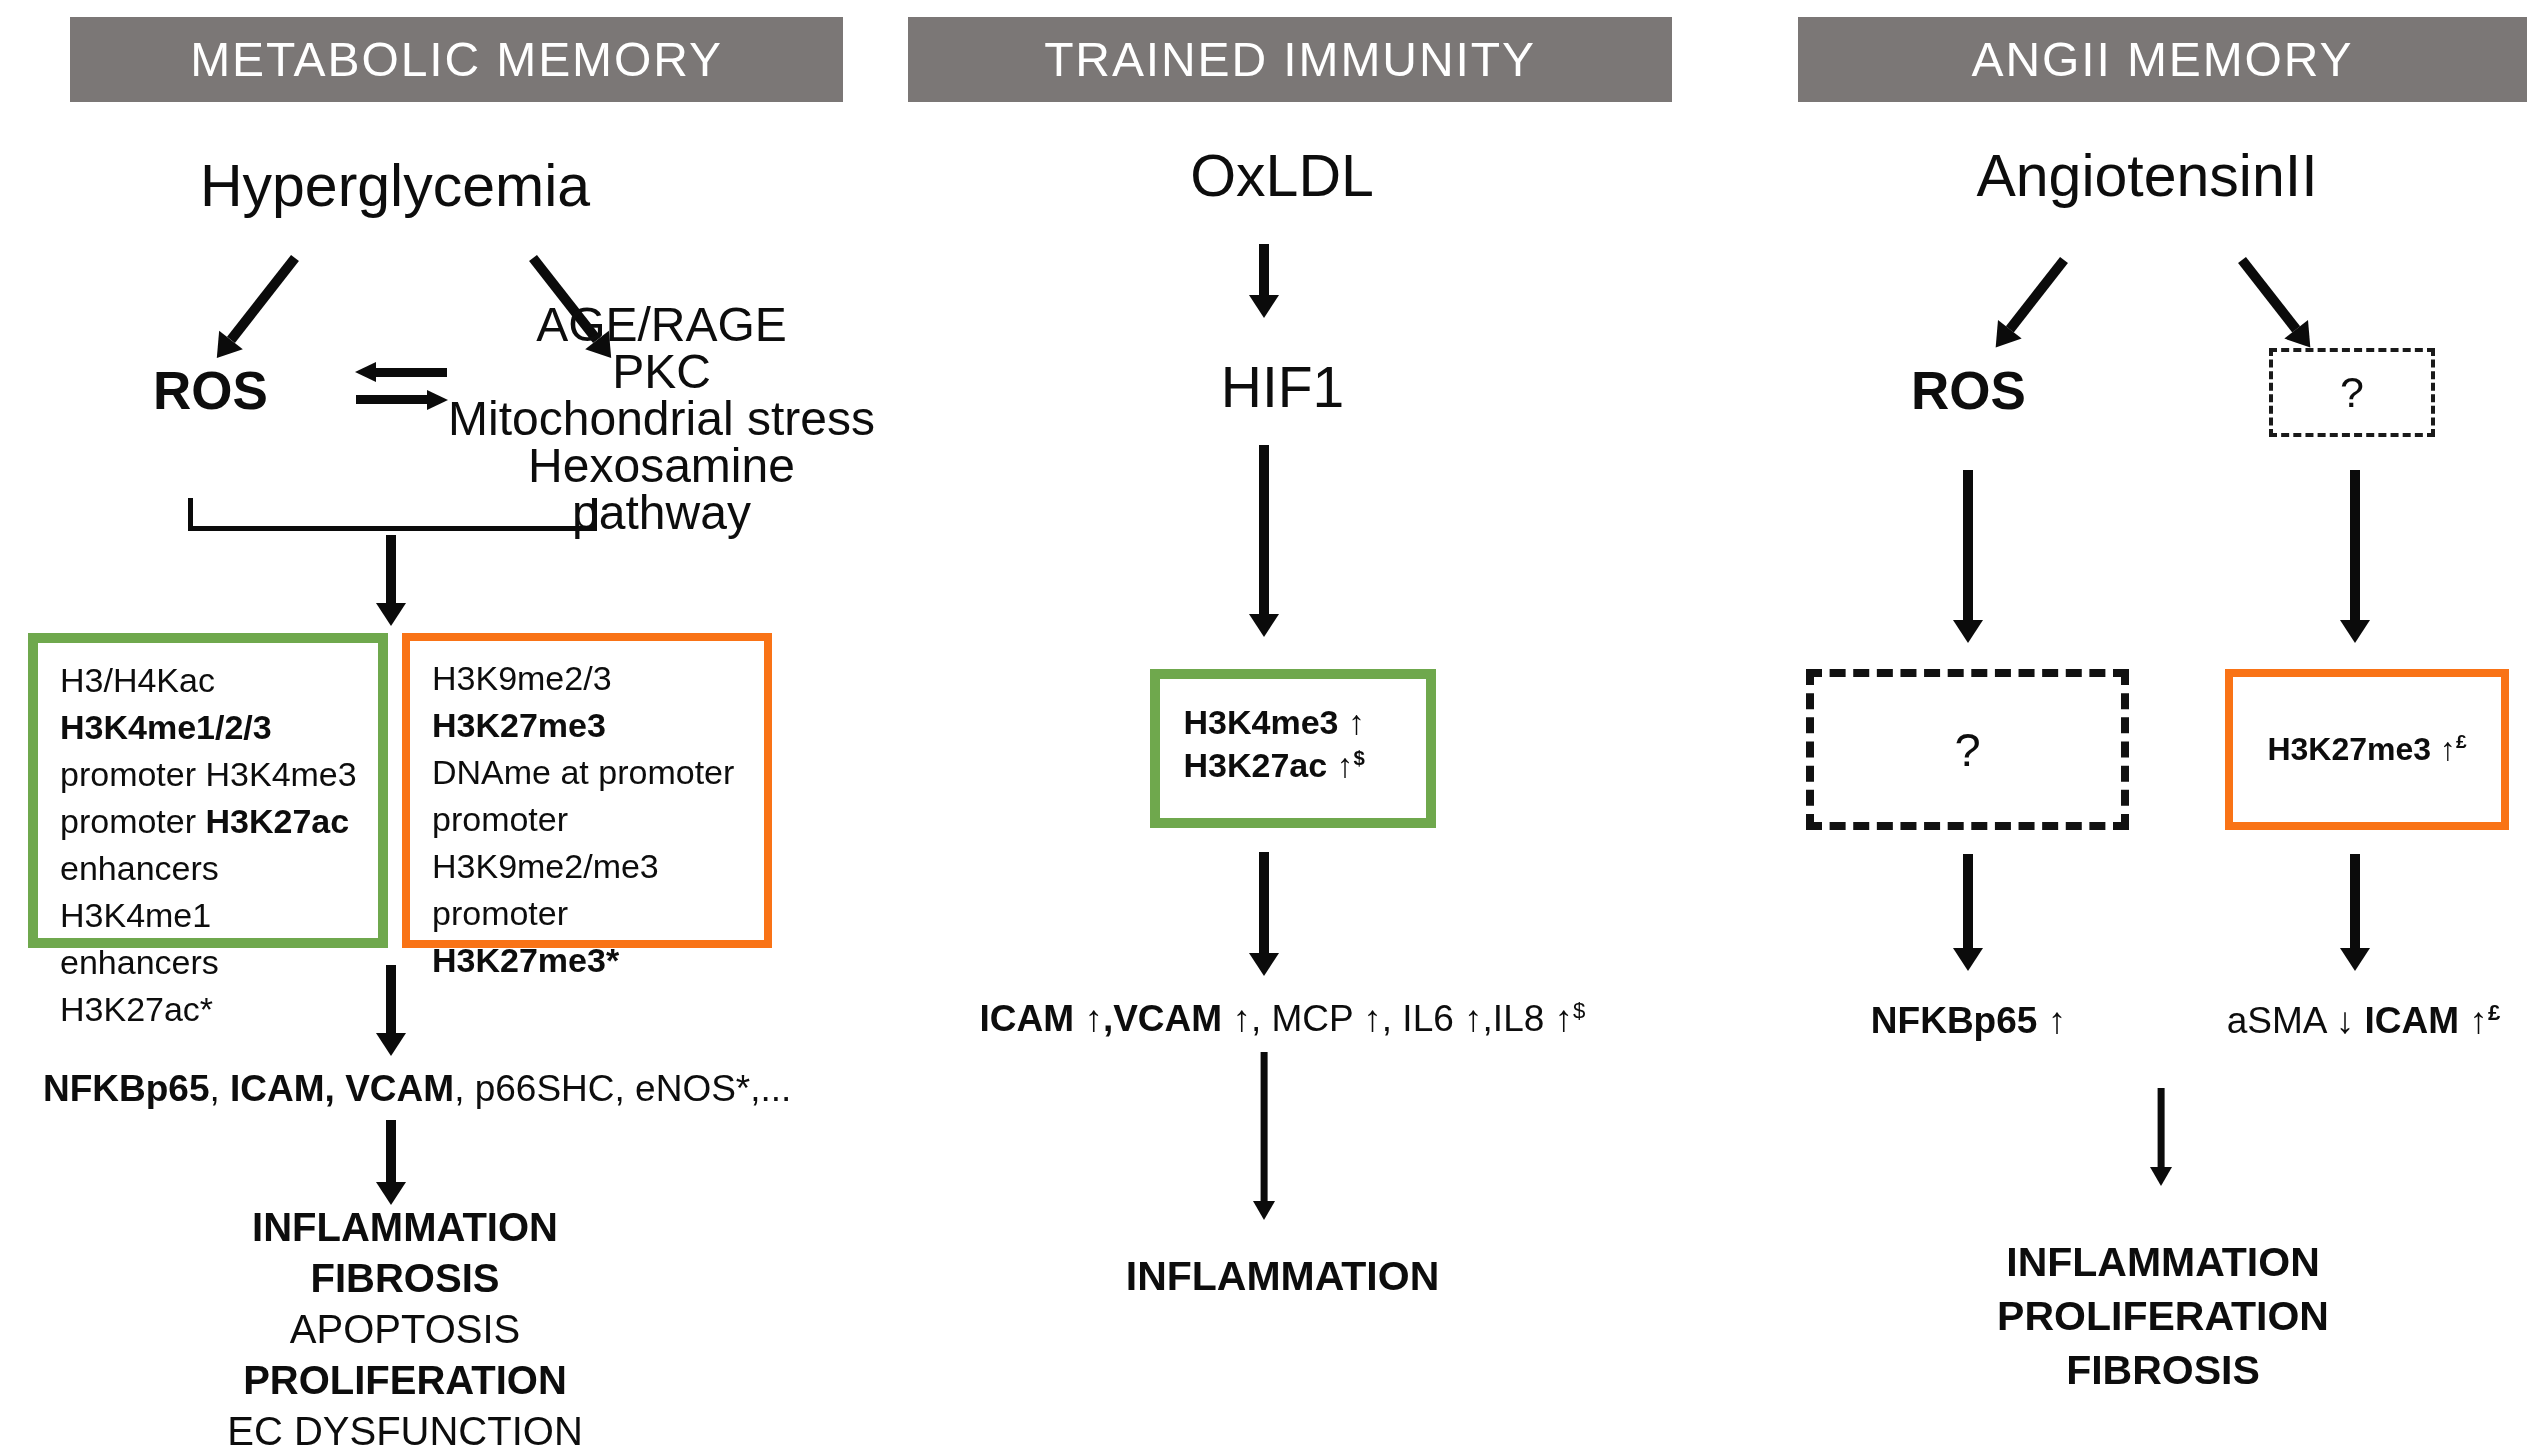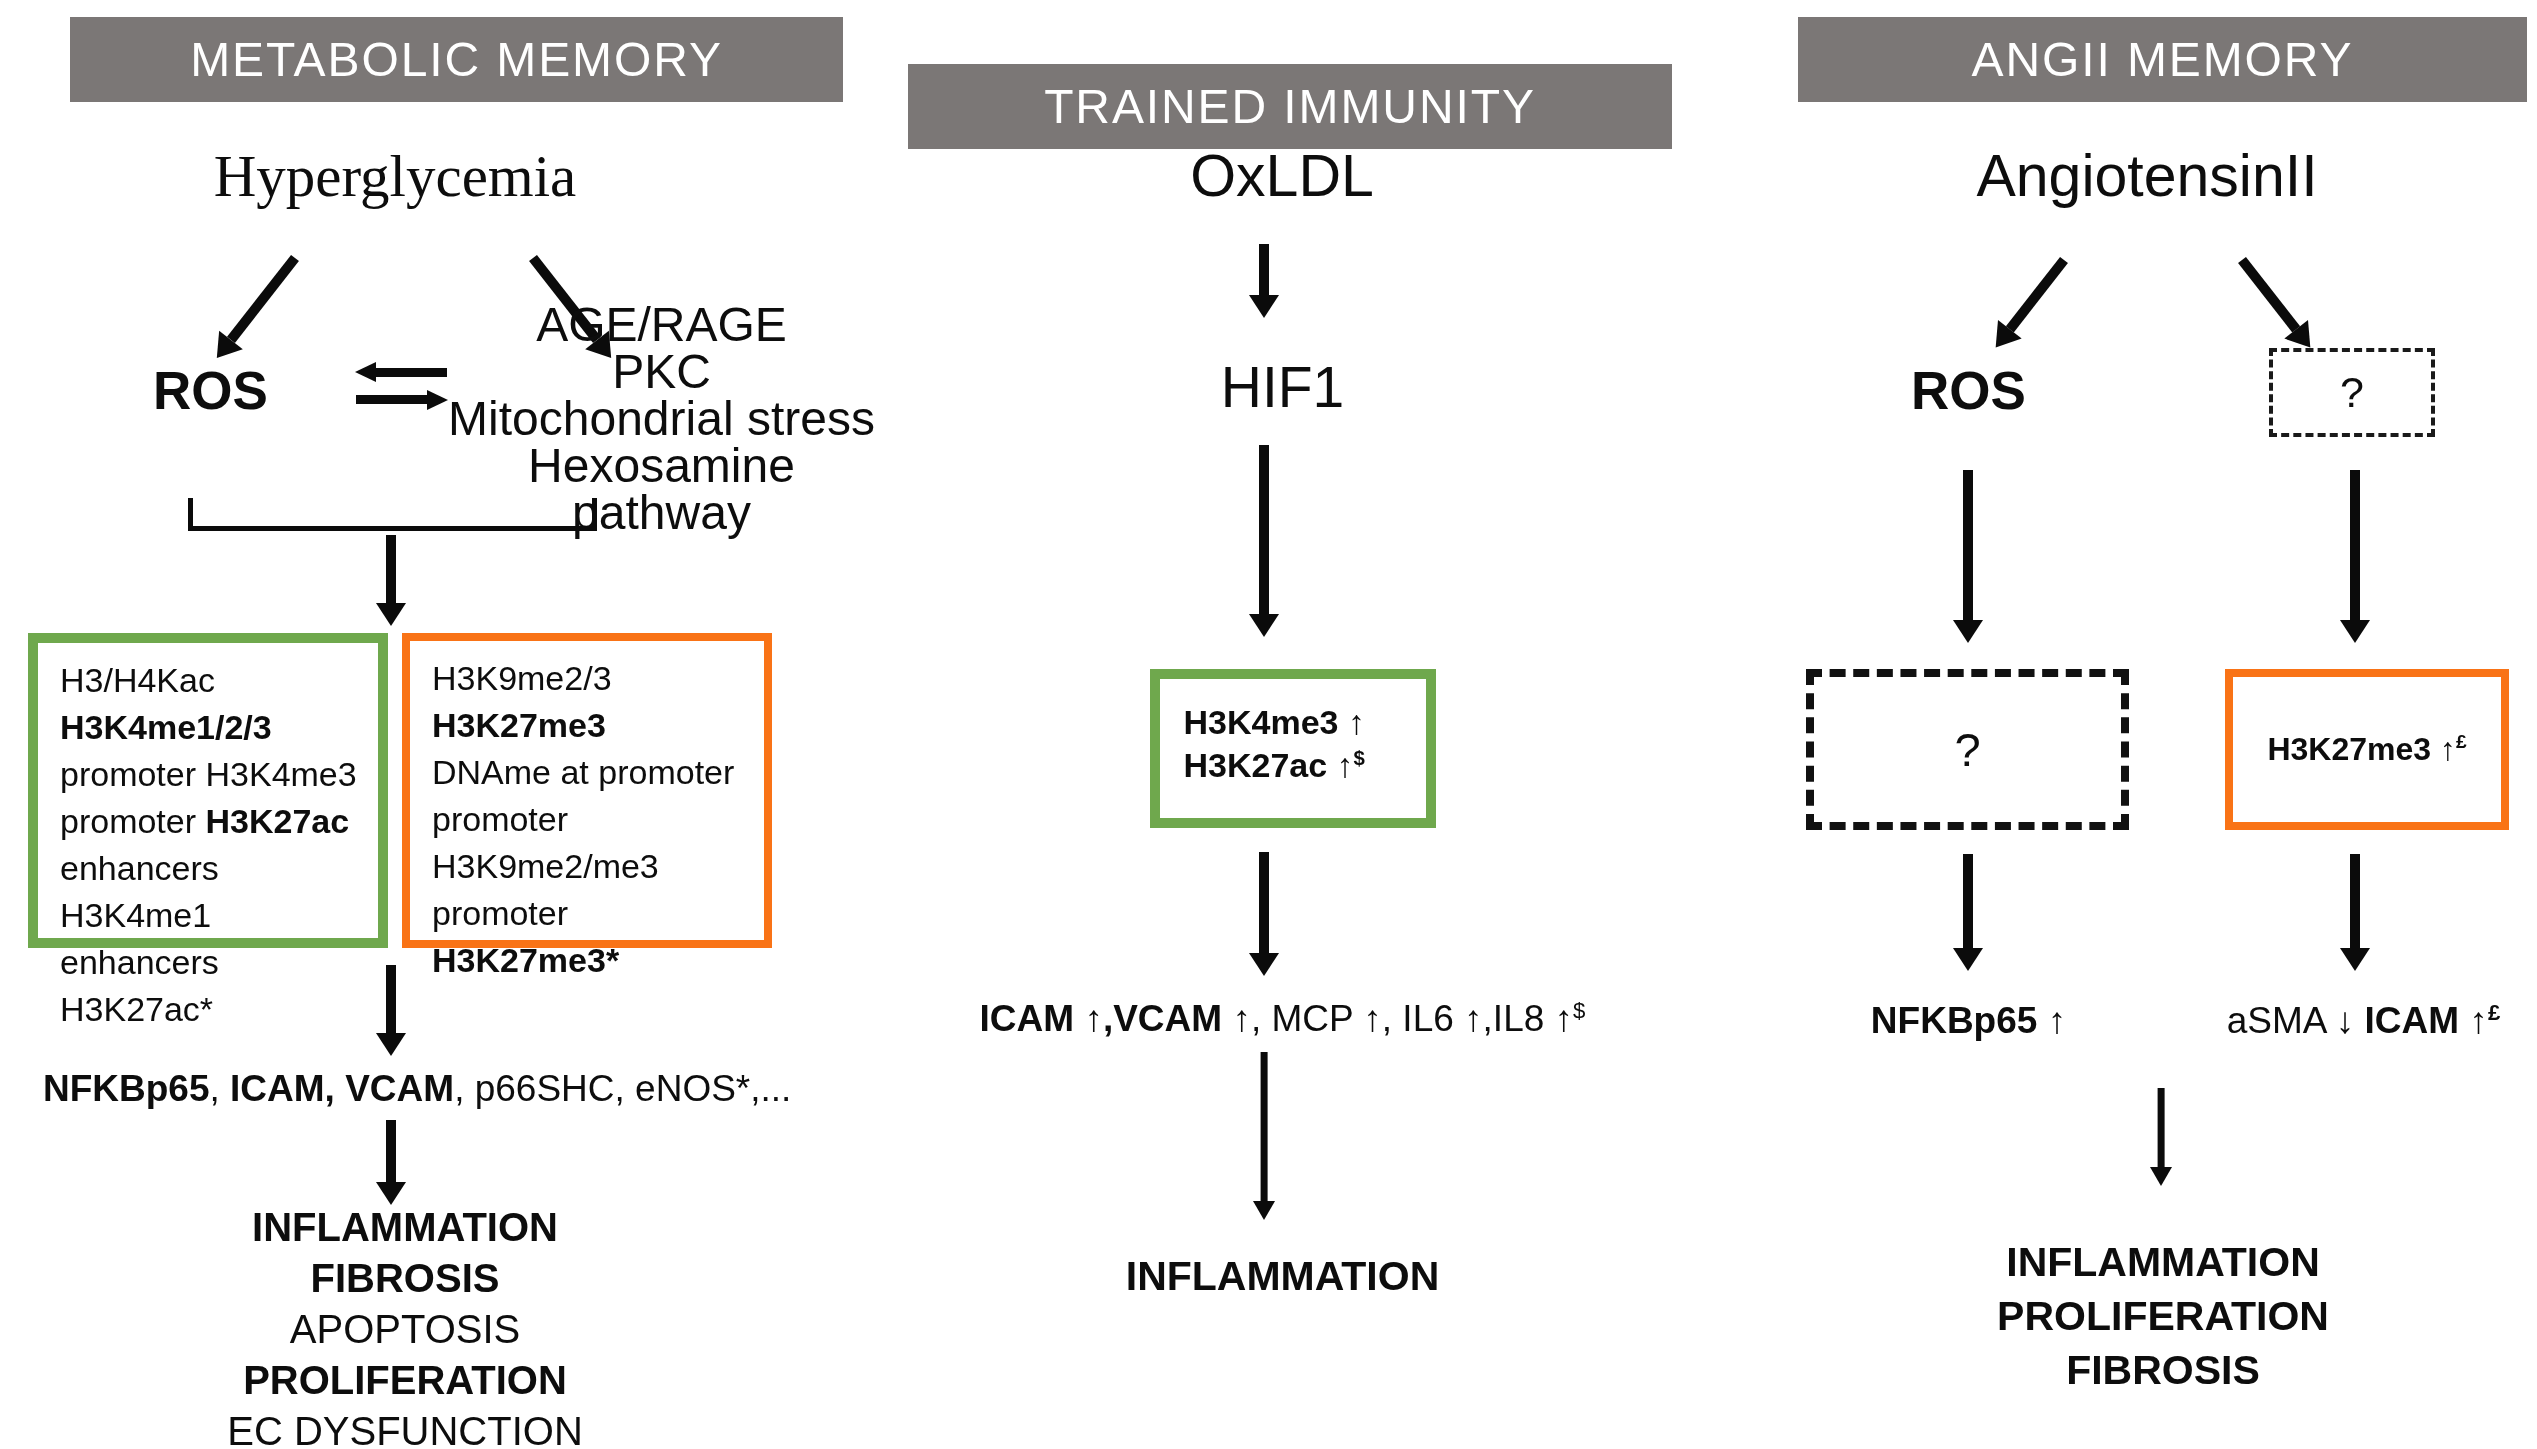--- a/index.html
+++ b/index.html
@@ -46,21 +46,21 @@
   .pathlist{position:absolute;text-align:center;font-size:48px;line-height:47px;}
   .outs{position:absolute;text-align:center;font-weight:400;}
 </style>
 </head>
 <body>
 
 <div id="canvas">
 
   <div class="hdr" style="left:33px;top:16.7px;width:773px;margin-left:37px;">METABOLIC MEMORY</div>
 
-  <div class="biglabel" style="left:148px;top:142px;font-family:Liberation Serif, serif;">Hyperglycemia</div>
+  <div class="biglabel" style="left:148px;top:152px;">Hyperglycemia</div>
 
   <div class="arr diag" style="left:295px;top:258px;height:127px;transform:rotate(38deg);">
       <div class="sh"></div>
       <div class="hd"></div>
     </div>
   <div class="arr diag" style="left:533px;top:258px;height:127px;transform:rotate(-38deg);">
       <div class="sh"></div>
       <div class="hd"></div>
     </div>
 
@@ -119,21 +119,21 @@
     </div>
 
   <div class="outs" style="left:158px;top:1202px;width:494px;font-size:40px;line-height:51px;">
     <div class="b">INFLAMMATION</div>
     <div class="b">FIBROSIS</div>
     <div>APOPTOSIS</div>
     <div class="b">PROLIFERATION</div>
     <div>EC DYSFUNCTION</div>
   </div>
 
-  <div class="hdr" style="left:908px;top:16.7px;width:764px;margin-top:47px;">TRAINED IMMUNITY</div>
+  <div class="hdr" style="left:908px;top:16.7px;width:764px;">TRAINED IMMUNITY</div>
 
   <div class="biglabel" style="left:1035px;top:142px;">OxLDL</div>
 
   <div class="arr" style="left:1264px;top:244px;height:74px;">
       <div class="sh"></div>
       <div class="hd"></div>
     </div>
 
   <div class="midlabel" style="left:1097px;top:354px;width:371px;font-size:57px;line-height:67px;">HIF1</div>
 

